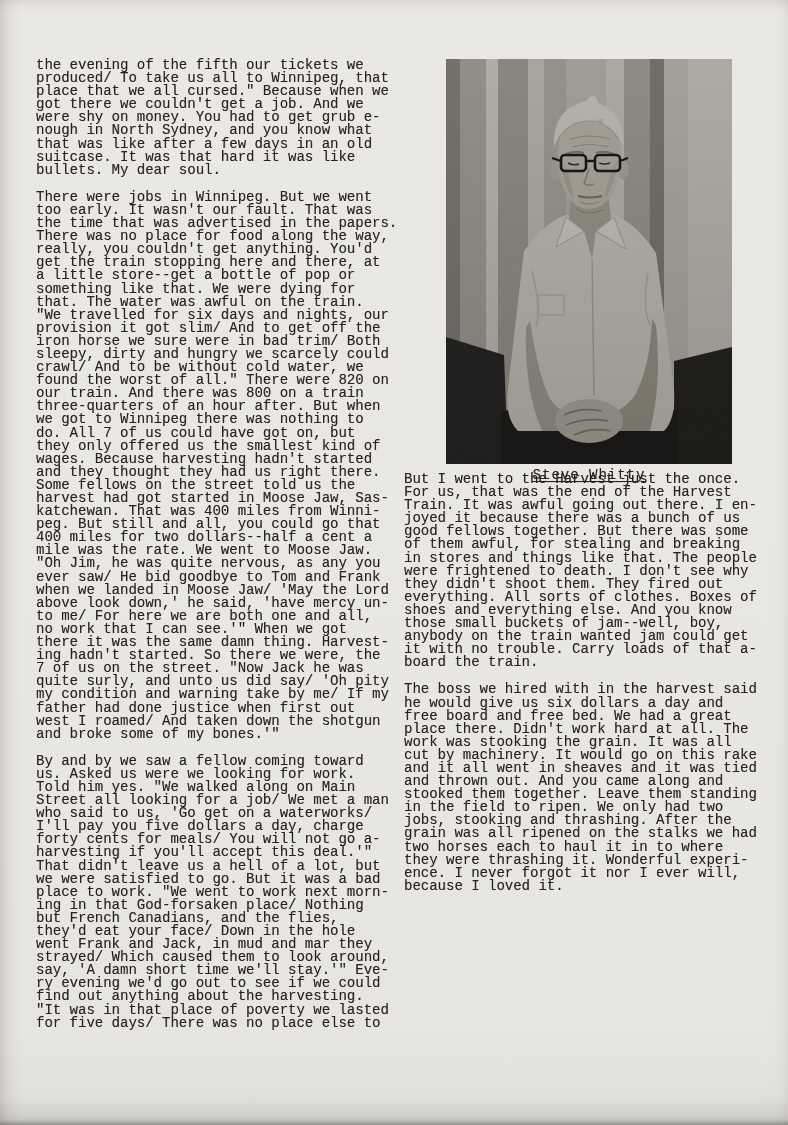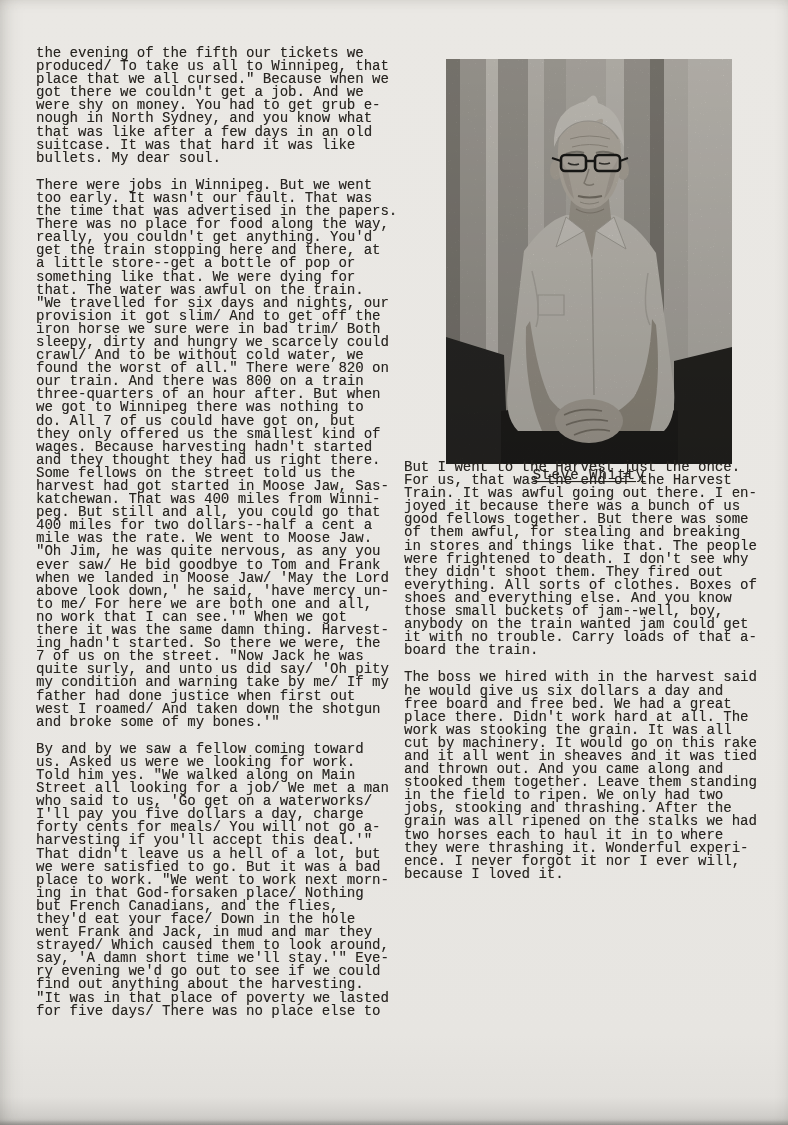--- a/index.html
+++ b/index.html
@@ -17,20 +17,21 @@
                inset 0 10px 16px -12px rgba(60,56,50,.15);
     overflow:hidden;
   }
   .col {
     position:absolute;
     color:#26231f;
     font-size:14px;
     line-height:13.1px;
     letter-spacing:0;
     text-shadow:.3px .3px 0 rgba(38,35,31,.35);
+    margin-top:12px;
   }
   .col-left  { left:36px;  top:47px;  width:368px; }
   .col-right { left:404px; top:461px; width:368px; }
   .para { margin:0 0 14px 0; white-space:pre; }
   figure.photo {
     position:absolute; left:430px; top:43px; width:286px; margin:16px;
   }
   figure.photo svg { display:block; }
   figcaption {
     margin-top:3px;

